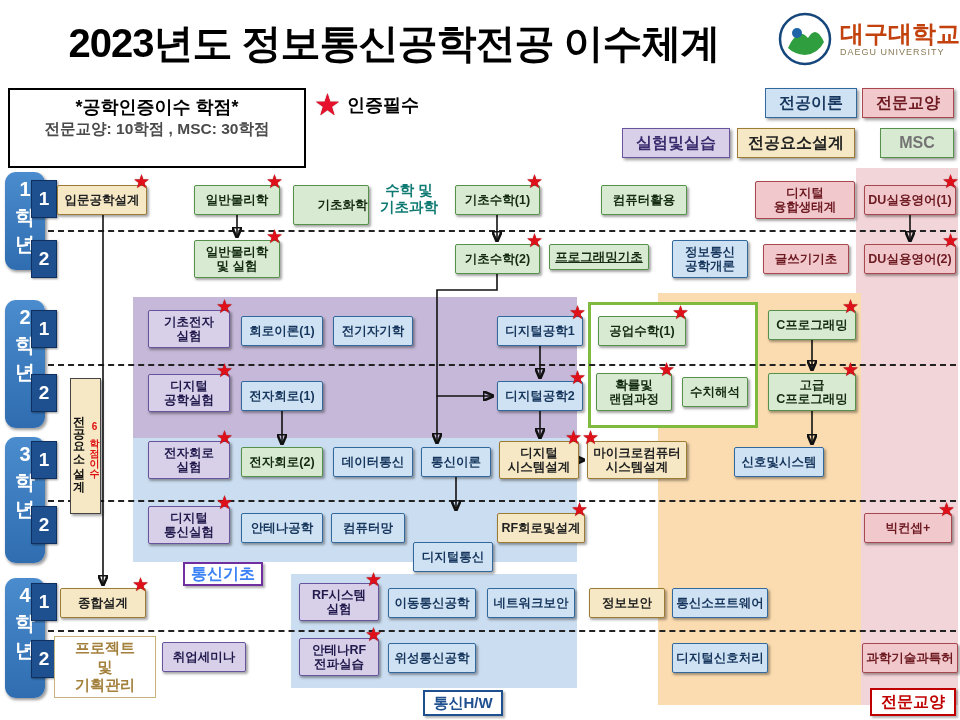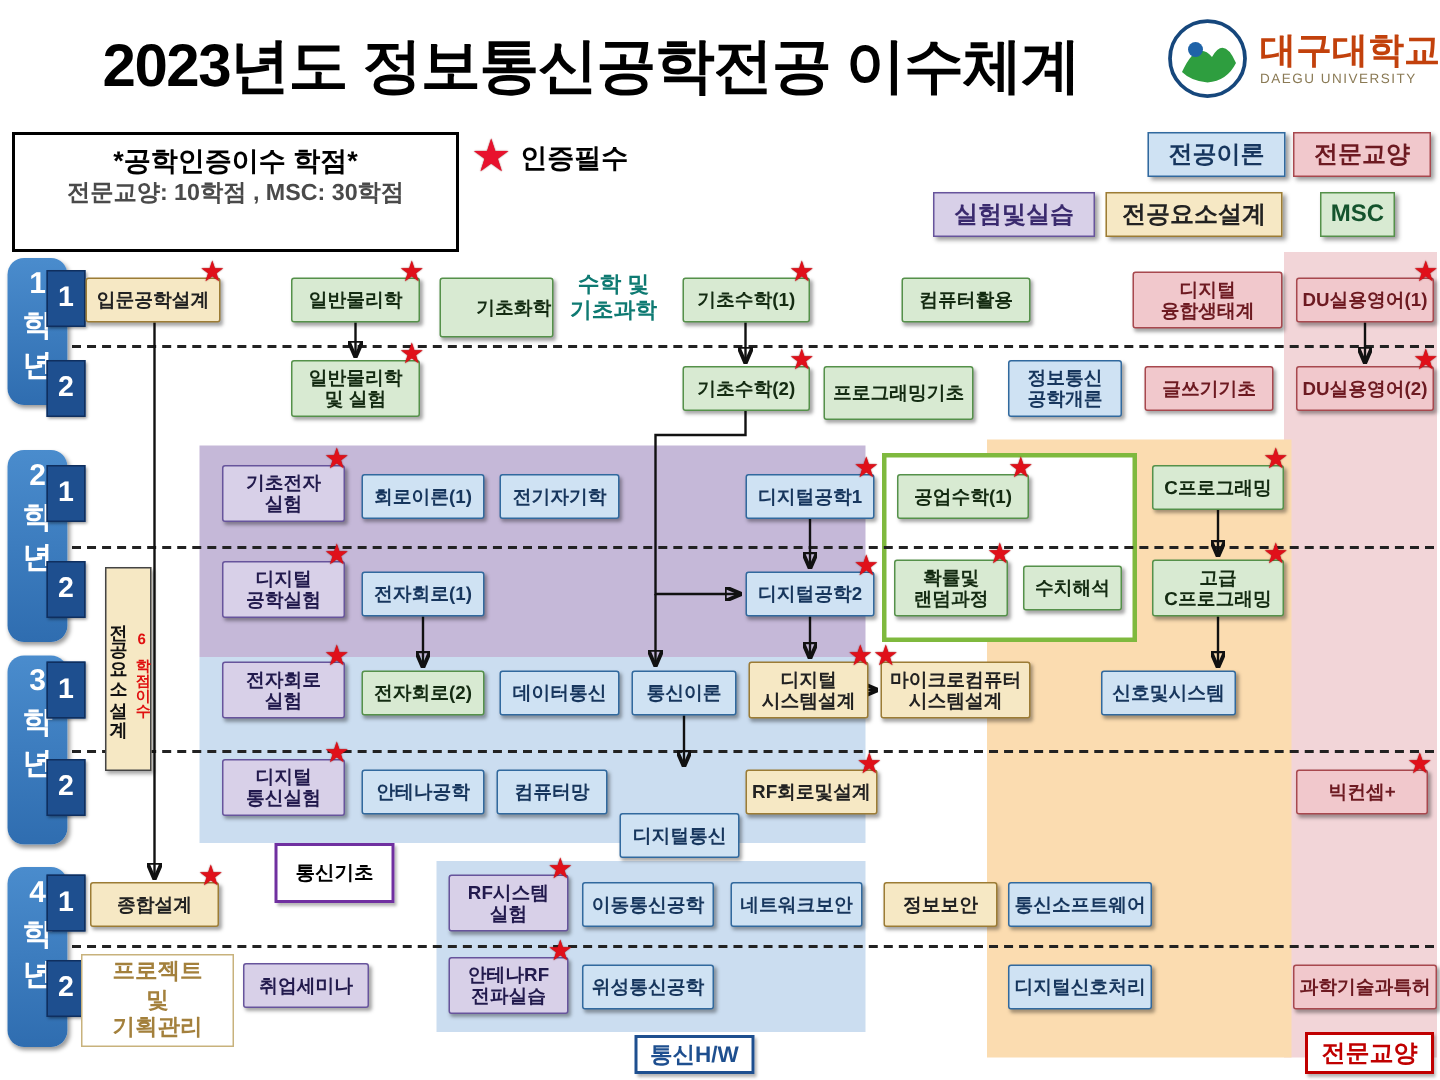--- a/index.html
+++ b/index.html
@@ -20,21 +20,21 @@
   #star-note{position:absolute;left:314px;top:90px;display:flex;align-items:center;gap:6px;z-index:5}
   #star-note .big-star{color:#e8112d;font-size:30px;line-height:1;text-shadow:0 0 1px #7a0000}
   #star-note .txt{font-size:18px;font-weight:bold;color:#000}
 
   
   .chip{position:absolute;height:30px;display:flex;align-items:center;justify-content:center;font-weight:bold;font-size:16px;border:1.5px solid;box-shadow:2px 2px 3px rgba(0,0,0,.4);z-index:5}
   #chip-major{left:765px;top:88px;width:92px;background:#cfe2f3;color:#17365e;border-color:#31699e}
   #chip-liberal{left:862px;top:88px;width:92px;background:#f1c8cc;color:#6d1a21;border-color:#a8484e}
   #chip-lab{left:622px;top:128px;width:108px;background:#d8d0e8;color:#3a2a6e;border-color:#67549c}
   #chip-design{left:737px;top:128px;width:118px;background:#f6e8c4;color:#222;border-color:#9c7c35}
-  #chip-msc{left:880px;top:128px;width:50px;background:#d8ead2;color:#14532d;border-color:#55914a}
+  #chip-msc{left:880px;top:128px;width:74px;background:#d8ead2;color:#737373;border-color:#55914a}
 
   
   .region{position:absolute;z-index:1}
   #region-pink{left:856px;top:168px;width:102px;height:537px;background:#f2d5d8}
   #region-orange{left:658px;top:293px;width:203px;height:412px;background:#fbdcb0}
   #region-purple{left:133px;top:297px;width:444px;height:141px;background:#c5b8d8}
   #region-blue{left:133px;top:438px;width:444px;height:124px;background:#cbddf0}
   #region-blue2{left:291px;top:574px;width:286px;height:114px;background:#cbddf0}
   #msc-frame{position:absolute;left:588px;top:302px;width:170px;height:126px;background:#fff;border:3px solid #7fb93e;z-index:2}
 
@@ -62,21 +62,21 @@
 
   
   #side-box{position:absolute;left:70px;top:378px;width:31px;height:136px;background:#f6e8c4;border:1.5px solid #444;z-index:4;display:flex;align-items:center;justify-content:center;box-shadow:1.5px 2px 2.5px rgba(0,0,0,.35)}
   #side-box .v{writing-mode:vertical-rl;text-orientation:upright;font-weight:bold}
   #side-box .main{font-size:12px;color:#111;letter-spacing:1px}
   #side-box .credit{font-size:10px;color:#e01010}
 
   
   .flbl{position:absolute;z-index:4;font-weight:bold;text-align:center;white-space:pre-line}
   #lbl-math{left:372px;top:182px;width:74px;color:#0e7a72;font-size:14.5px;line-height:1.2}
-  #lbl-comm-basic{left:183px;top:562px;width:80px;height:40px;background:#fff;border:2px solid #7030a0;color:#000000;font-size:13px;display:flex;align-items:center;justify-content:center;box-shadow:1.5px 2px 2px rgba(0,0,0,.3)}
+  #lbl-comm-basic{left:183px;top:562px;width:80px;height:24px;background:#fff;border:2px solid #7030a0;color:#3b82f6;font-size:16px;display:flex;align-items:center;justify-content:center;box-shadow:1.5px 2px 2px rgba(0,0,0,.3)}
   #lbl-project{left:54px;top:636px;width:102px;height:62px;background:#fff;border:1.5px solid #c8b27c;color:#a3803c;font-size:15px;line-height:1.25;display:flex;align-items:center;justify-content:center}
   #lbl-comm-hw{left:423px;top:690px;width:80px;height:26px;background:#fff;border:2px solid #1e4f8f;color:#1e4f8f;font-size:15px;display:flex;align-items:center;justify-content:center;box-shadow:1.5px 2px 2px rgba(0,0,0,.3)}
   #lbl-wireless{left:701px;top:690px;width:120px;height:26px;background:#fffdf7;border:2px solid #c8b27c;color:#9c7c35;font-size:15px;display:flex;align-items:center;justify-content:center;box-shadow:1.5px 2px 2px rgba(0,0,0,.3)}
   #lbl-liberal{left:870px;top:688px;width:86px;height:28px;background:#fff;border:2.5px solid #c00000;color:#c00000;font-size:16px;display:flex;align-items:center;justify-content:center;box-shadow:1.5px 2px 2px rgba(0,0,0,.3)}
 </style>
 </head>
 <body>
 
 <div id="stage">
 
@@ -194,21 +194,21 @@
       </div>
       <div class="course msc" style="left: 194px; top: 240px; width: 86px; height: 38px;">
         <span class="lbl">일반물리학
 및 실험</span>
         <span class="star">★</span>
       </div>
       <div class="course msc" style="left: 455px; top: 244px; width: 85px; height: 30px;">
         <span class="lbl">기초수학(2)</span>
         <span class="star">★</span>
       </div>
-      <div class="course msc" style="left: 549px; top: 244px; width: 100px; height: 36px;">
+      <div class="course msc" style="left: 549px; top: 244px; width: 100px; height: 26px; text-decoration: underline;">
         <span class="lbl">프로그래밍기초</span>
       </div>
       <div class="course major" style="left: 672px; top: 240px; width: 76px; height: 38px;">
         <span class="lbl">정보통신
 공학개론</span>
       </div>
       <div class="course liberal" style="left: 763px; top: 244px; width: 86px; height: 30px;">
         <span class="lbl">글쓰기기초</span>
       </div>
       <div class="course liberal" style="left: 864px; top: 244px; width: 92px; height: 30px;">

